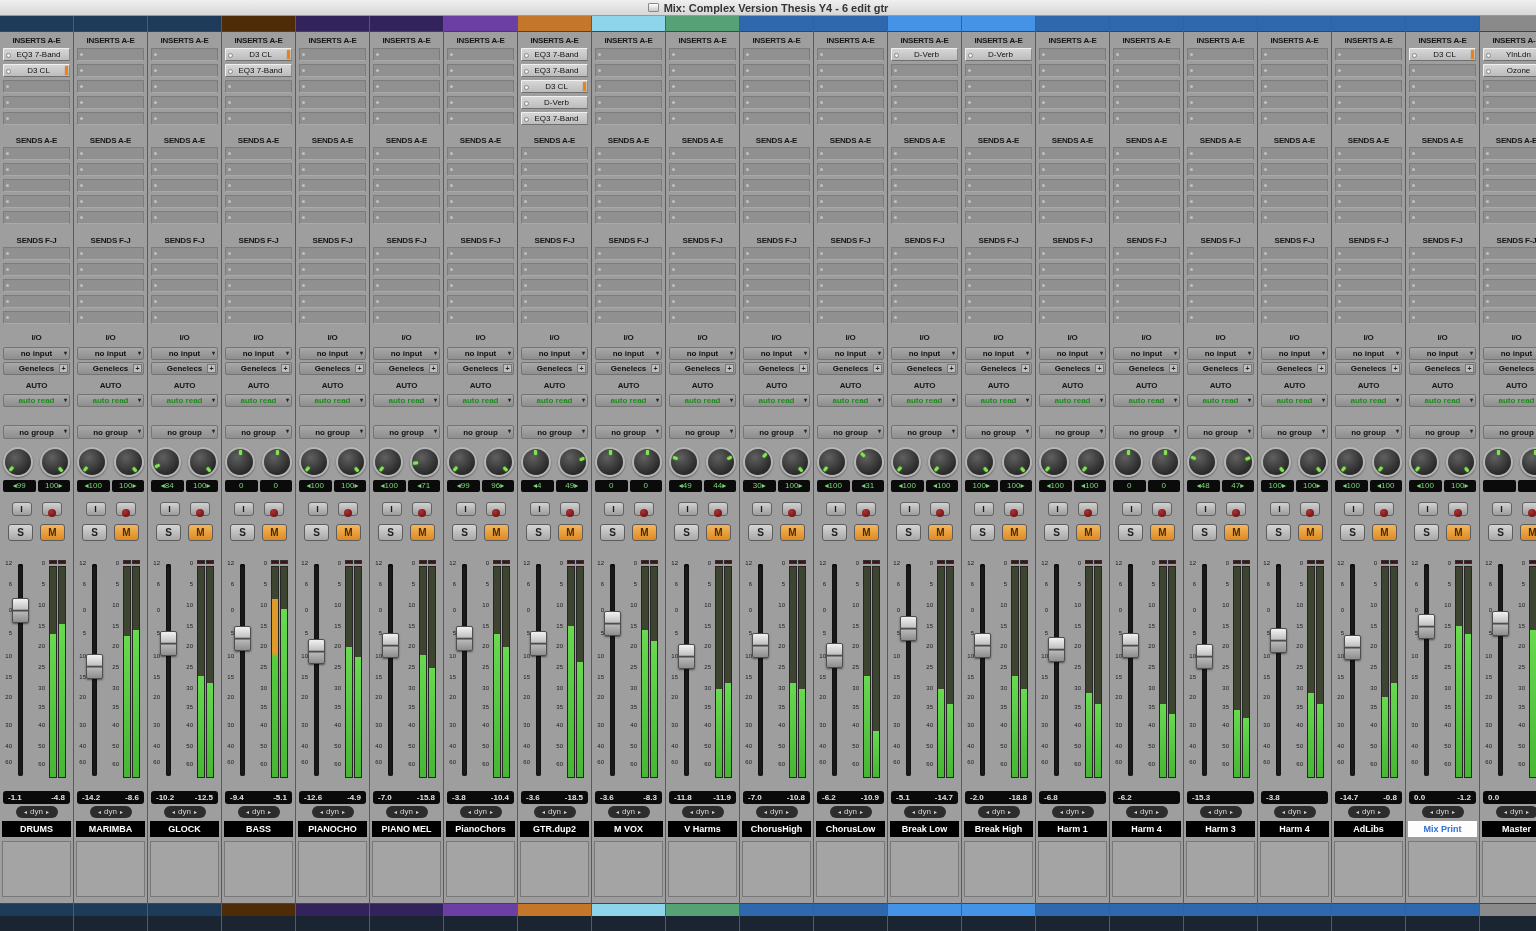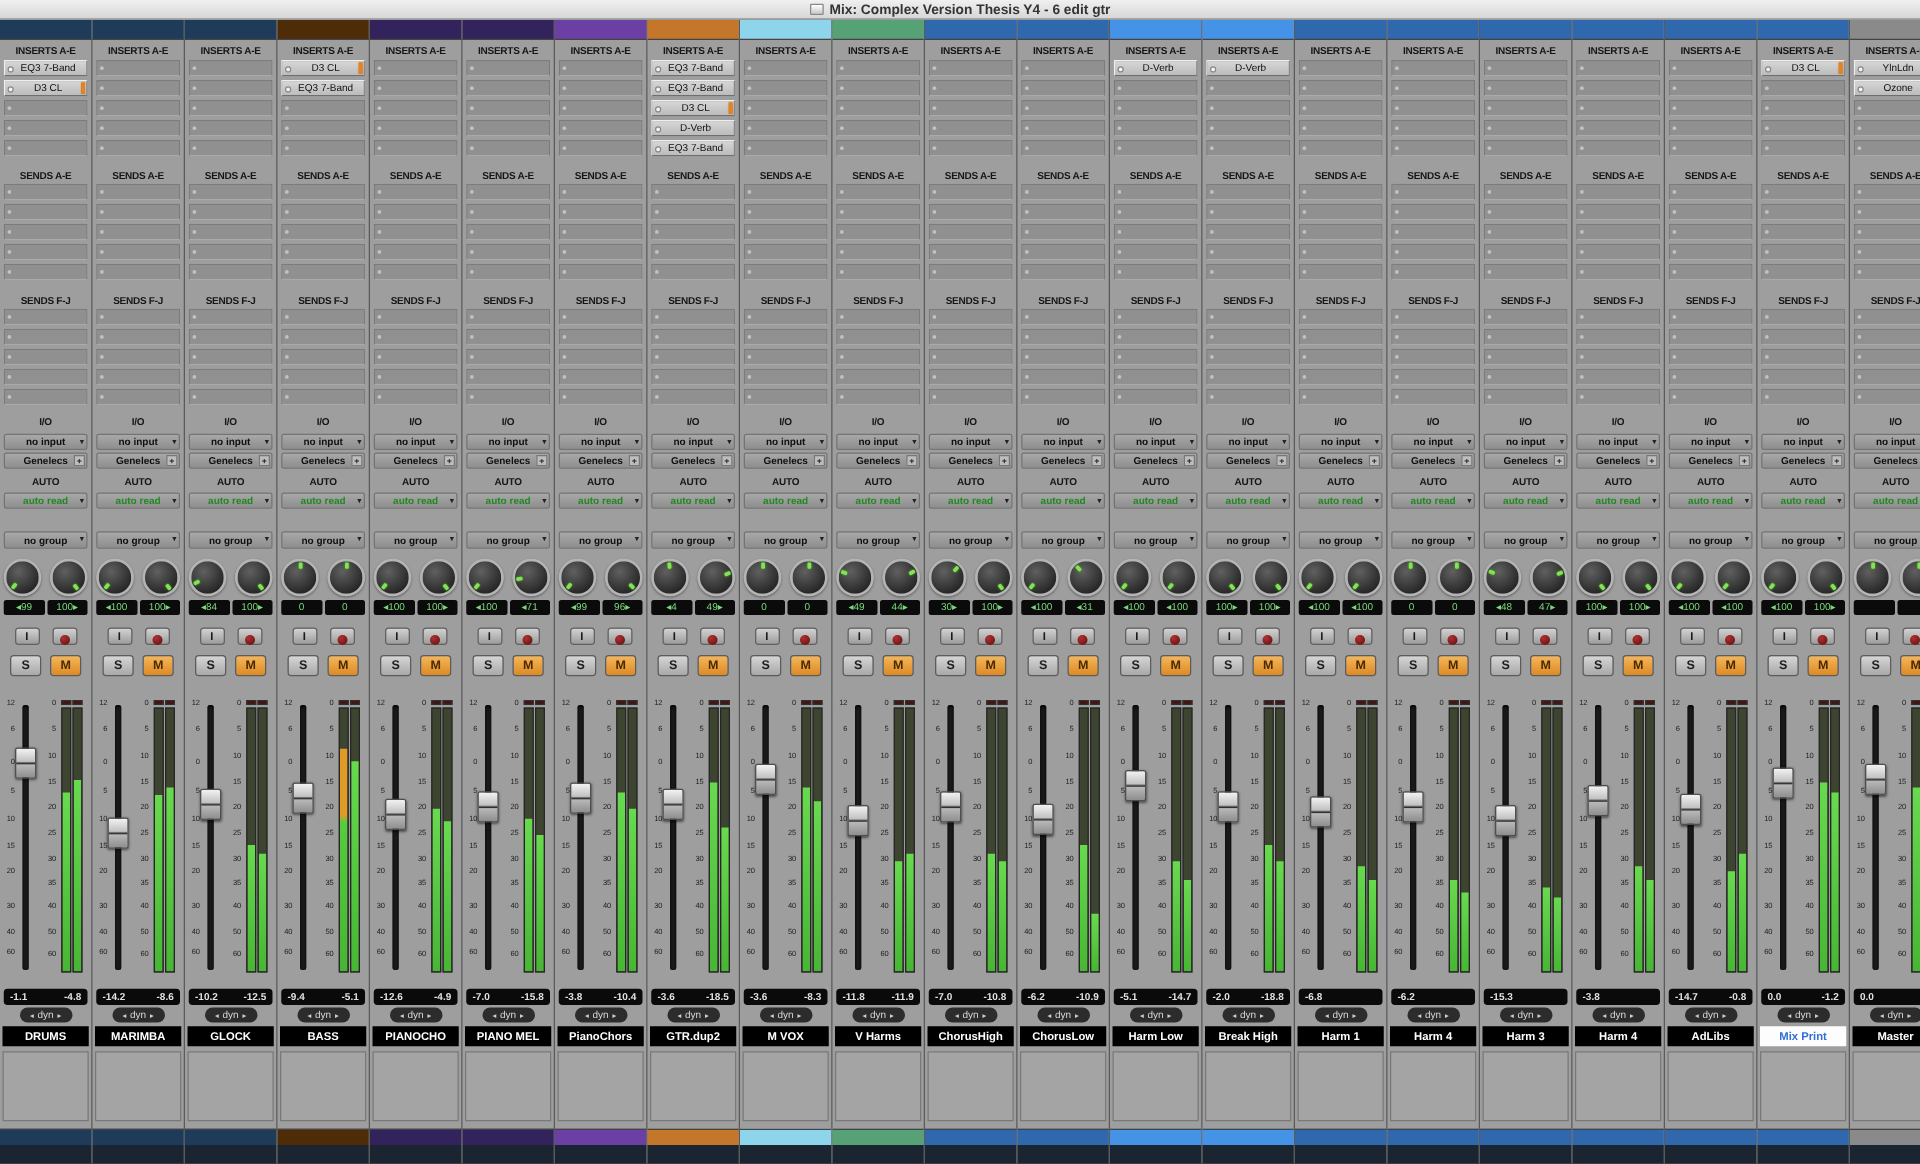--- a/index.html
+++ b/index.html
@@ -1535,21 +1535,21 @@
   </div>
   <div class="valbox">
     <span>-5.1</span>
     <span>-14.7</span>
   </div>
   <div class="dyn">
         <span class="arrl"></span>
         <span>dyn</span>
         <span class="arrr"></span>
       </div>
-  <div class="name">Harm Low</div>
+  <div class="name">Break Low</div>
   <div class="comments"></div>
   <div class="bcolor" style="background:#4593e6"></div>
   <div class="bdark"></div>
     </div>
     <div class="strip">
   <div class="cbar" style="background:#4593e6"></div>
   <div class="sec-h ins-h">INSERTS A-E</div>
   <div class="slots">
         <div class="slot filled">
           <span class="slot-label">D-Verb</span>

